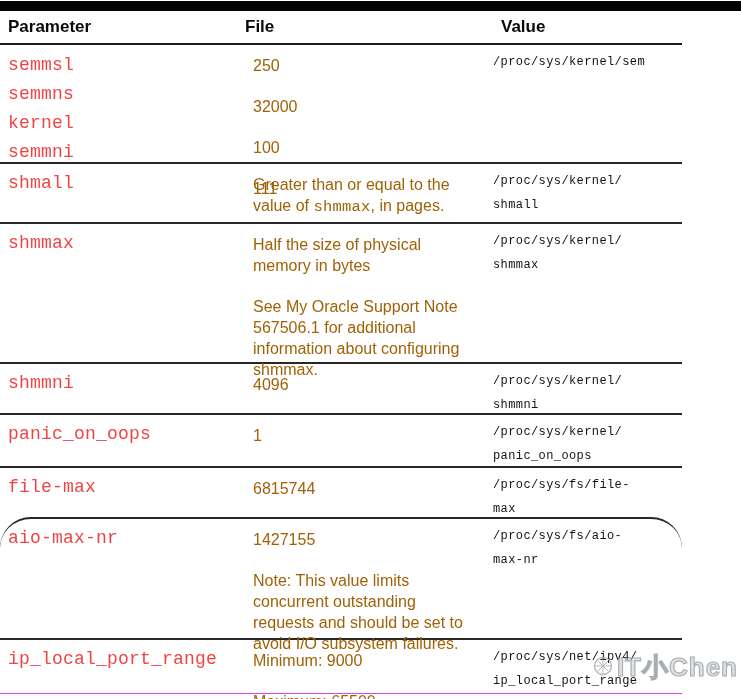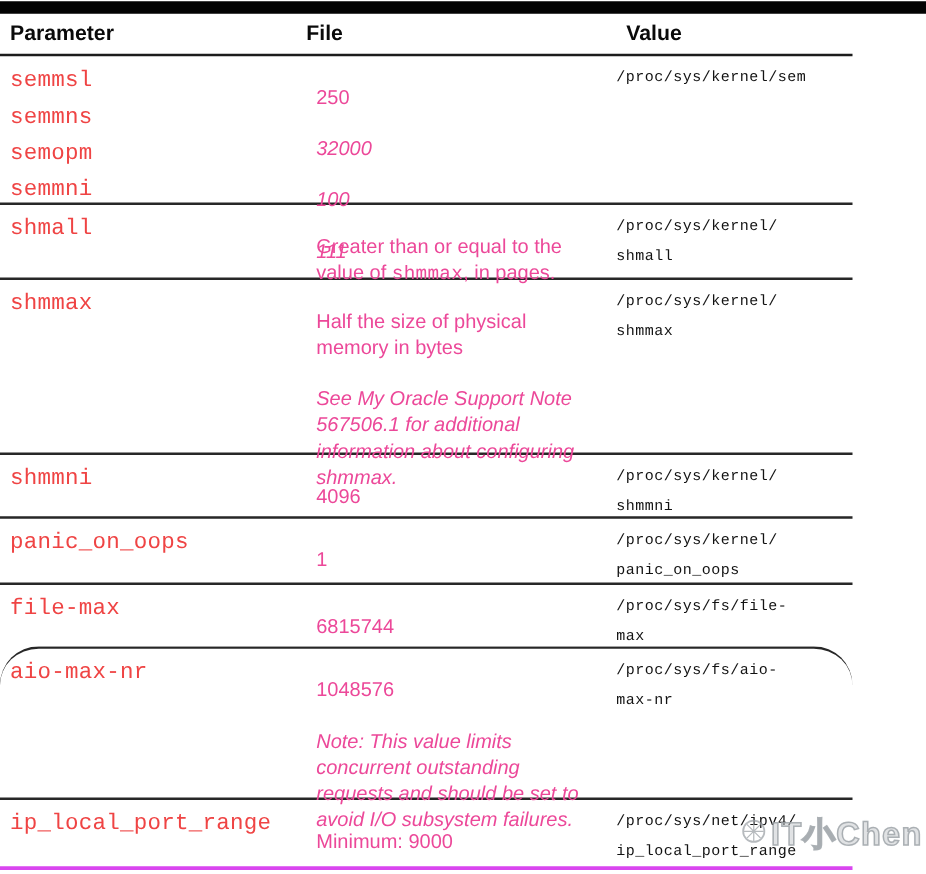--- a/index.html
+++ b/index.html
@@ -15,21 +15,21 @@
 
   .top-bar {
     position: absolute; left: 0; top: 1px;
     width: 741px; height: 10px;
     background: #030303;
   }
 
   .doc-table {
     position: absolute; left: 0; top: 11px;
     width: 682px;
-    border-bottom: 3px solid #d946ef;
+    border-bottom: 1px solid #d946ef;
   }
 
   .thead {
     display: grid;
     grid-template-columns: 245px 248px 1fr;
     height: 34px;
     border-bottom: 2px solid #1c1c1c;
     align-items: end;
   }
   .th {
@@ -51,25 +51,25 @@
     font-size: 18px; letter-spacing: 0.2px;
     color: #ef4444;
     padding: 7px 4px 0 8px;
     line-height: 24px;
     white-space: nowrap;
   }
   .cell-param.multi { line-height: 29px; padding-top: 6px; }
 
   .cell-value {
     font-size: 16px; line-height: 21px;
-    color: #ec4899;
-    padding: 23px 16px 0 8px;
+    color: #a16207;
+    padding: 10px 16px 0 8px;
   }
   .value-para { margin: 0 0 6px 0; }
-  .value-para + .value-para { margin-top: 20px; font-style: italic; }
+  .value-para + .value-para { margin-top: 20px; }
   .mono-inline {
     font-family: "Liberation Mono", monospace;
     font-size: 15.5px; letter-spacing: 0.2px;
   }
 
   .cell-file {
     font-family: "Liberation Mono", monospace;
     font-size: 12px; letter-spacing: 0.4px;
     color: #121212;
     padding: 5px 2px 0 0;
@@ -104,21 +104,21 @@
     <div class="thead">
       <div class="th th-param">Parameter</div>
       <div class="th th-file">File</div>
       <div class="th th-value">Value</div>
     </div>
     <div id="table-body">
         <div class="row" style="height: 117px;">
           <div class="cell-param multi">
             <div class="param-line">semmsl</div>
             <div class="param-line">semmns</div>
-            <div class="param-line">semopm</div>
+            <div class="param-line">kernel</div>
             <div class="param-line">semmni</div>
           </div>
           <div class="cell-value">
             <div class="value-para"><span>250</span></div>
             <div class="value-para"><span>32000</span></div>
             <div class="value-para"><span>100</span></div>
             <div class="value-para"><span>111</span></div>
           </div>
           <div class="cell-file">
             <div class="file-line">/proc/sys/kernel/sem</div>
@@ -183,21 +183,21 @@
           <div class="cell-file">
             <div class="file-line">/proc/sys/fs/file-</div>
             <div class="file-line">max</div>
           </div>
         </div>
         <div class="row" style="height: 121px; border-radius: 31px;">
           <div class="cell-param">
             <div class="param-line">aio-max-nr</div>
           </div>
           <div class="cell-value">
-            <div class="value-para"><span>1048576</span></div>
+            <div class="value-para"><span>1427155</span></div>
             <div class="value-para"><span>Note: This value limits concurrent outstanding requests and should be set to avoid I/O subsystem failures.</span></div>
           </div>
           <div class="cell-file">
             <div class="file-line">/proc/sys/fs/aio-</div>
             <div class="file-line">max-nr</div>
           </div>
         </div>
         <div class="row" style="height: 55px;">
           <div class="cell-param">
             <div class="param-line">ip_local_port_range</div>

